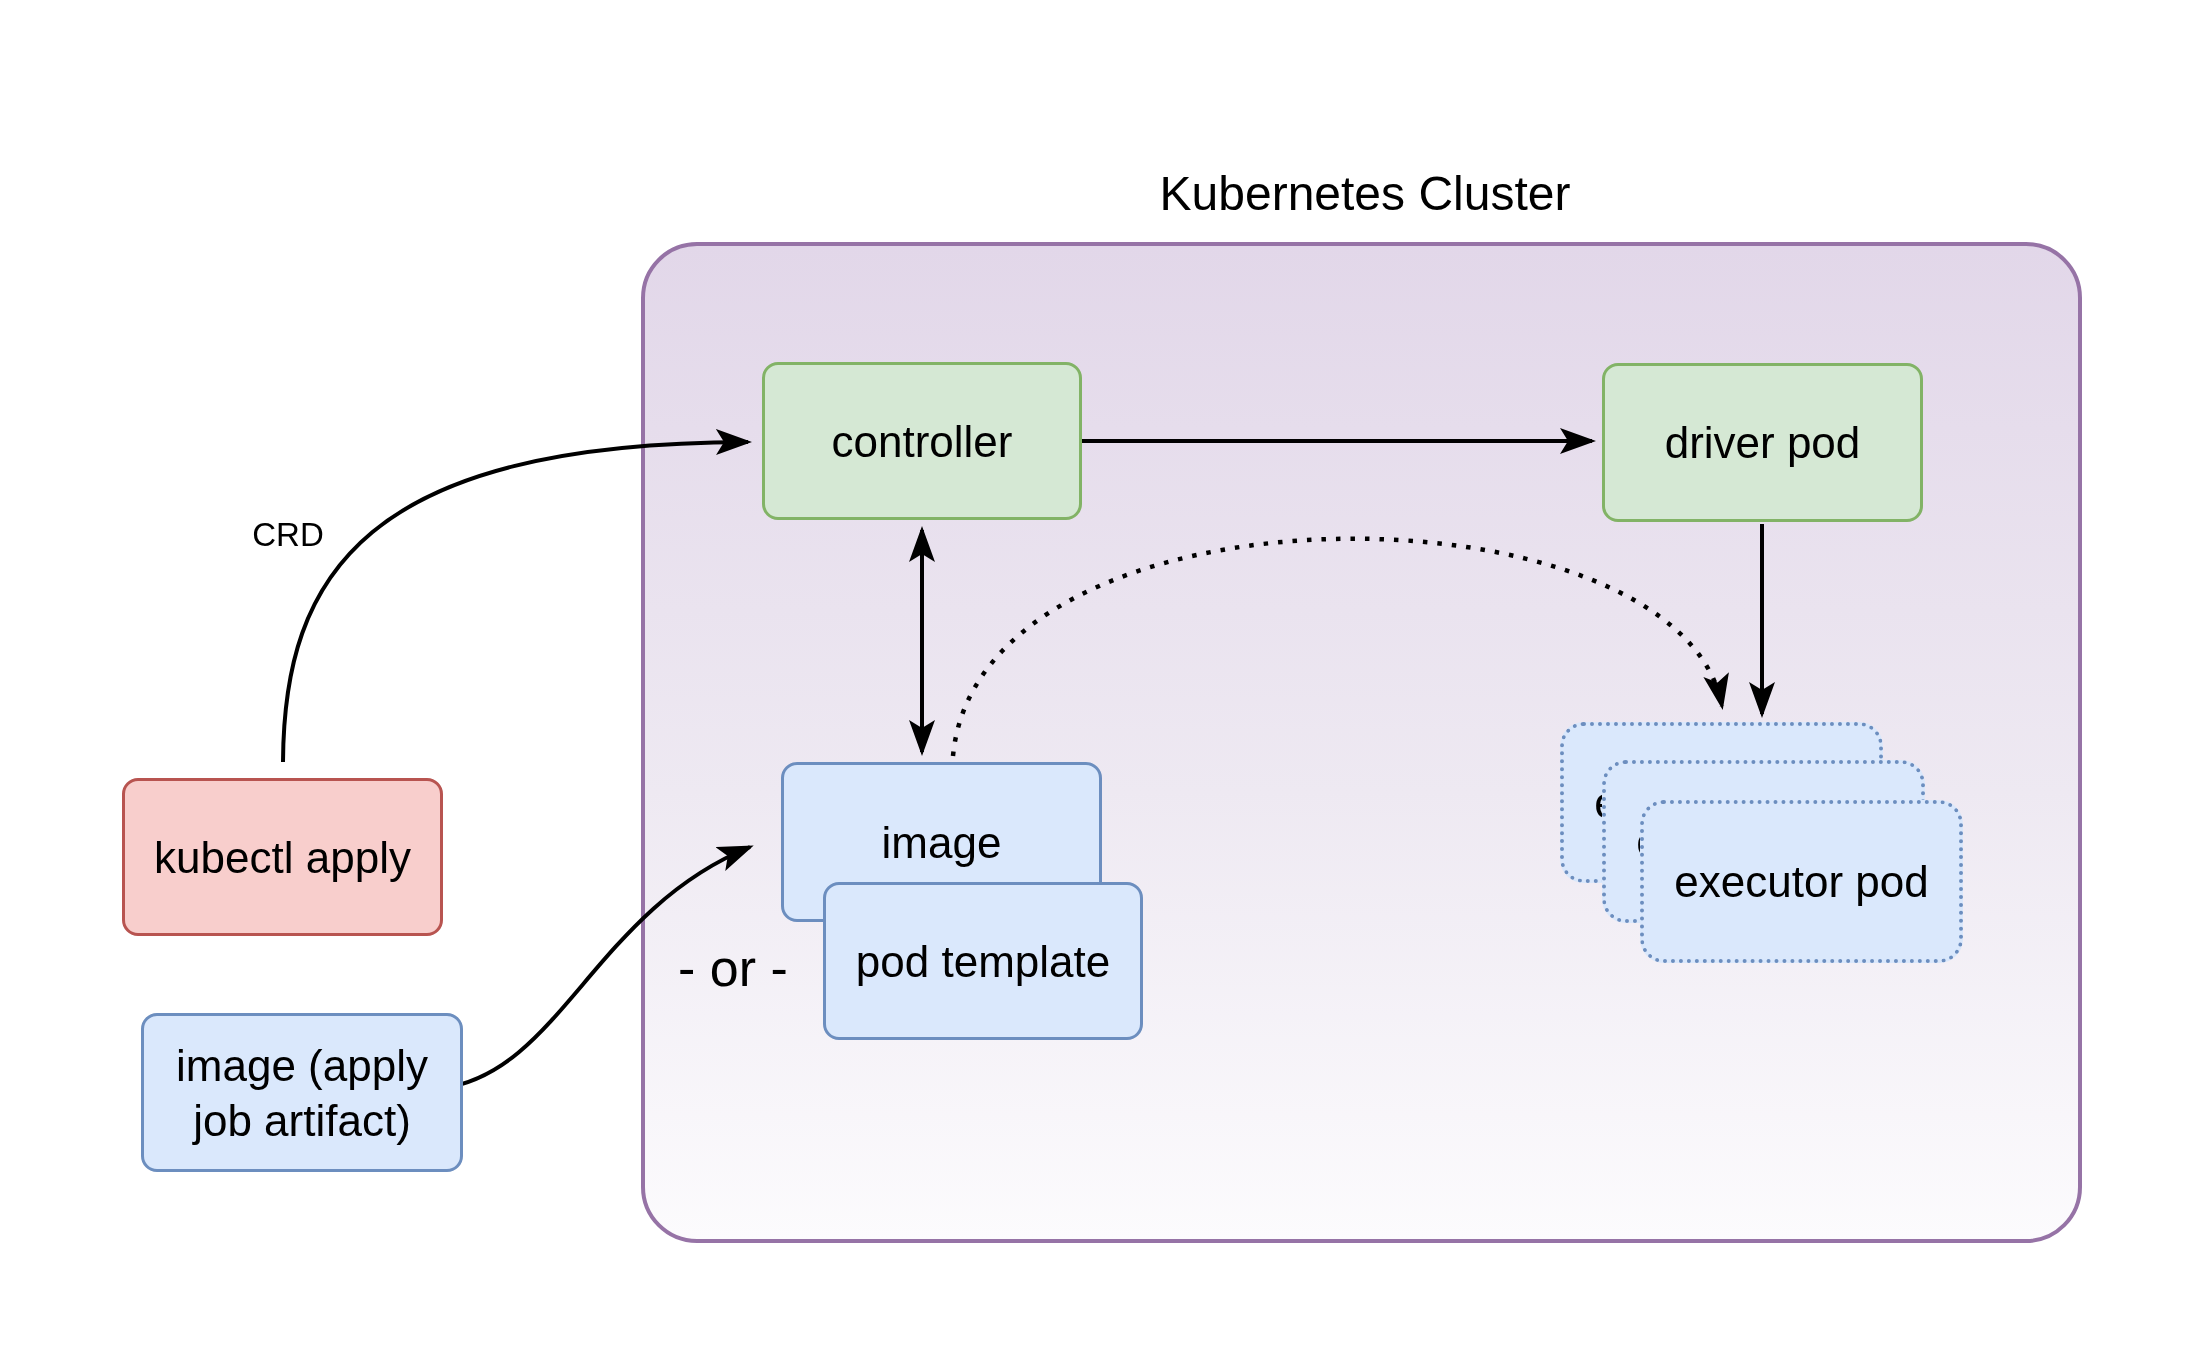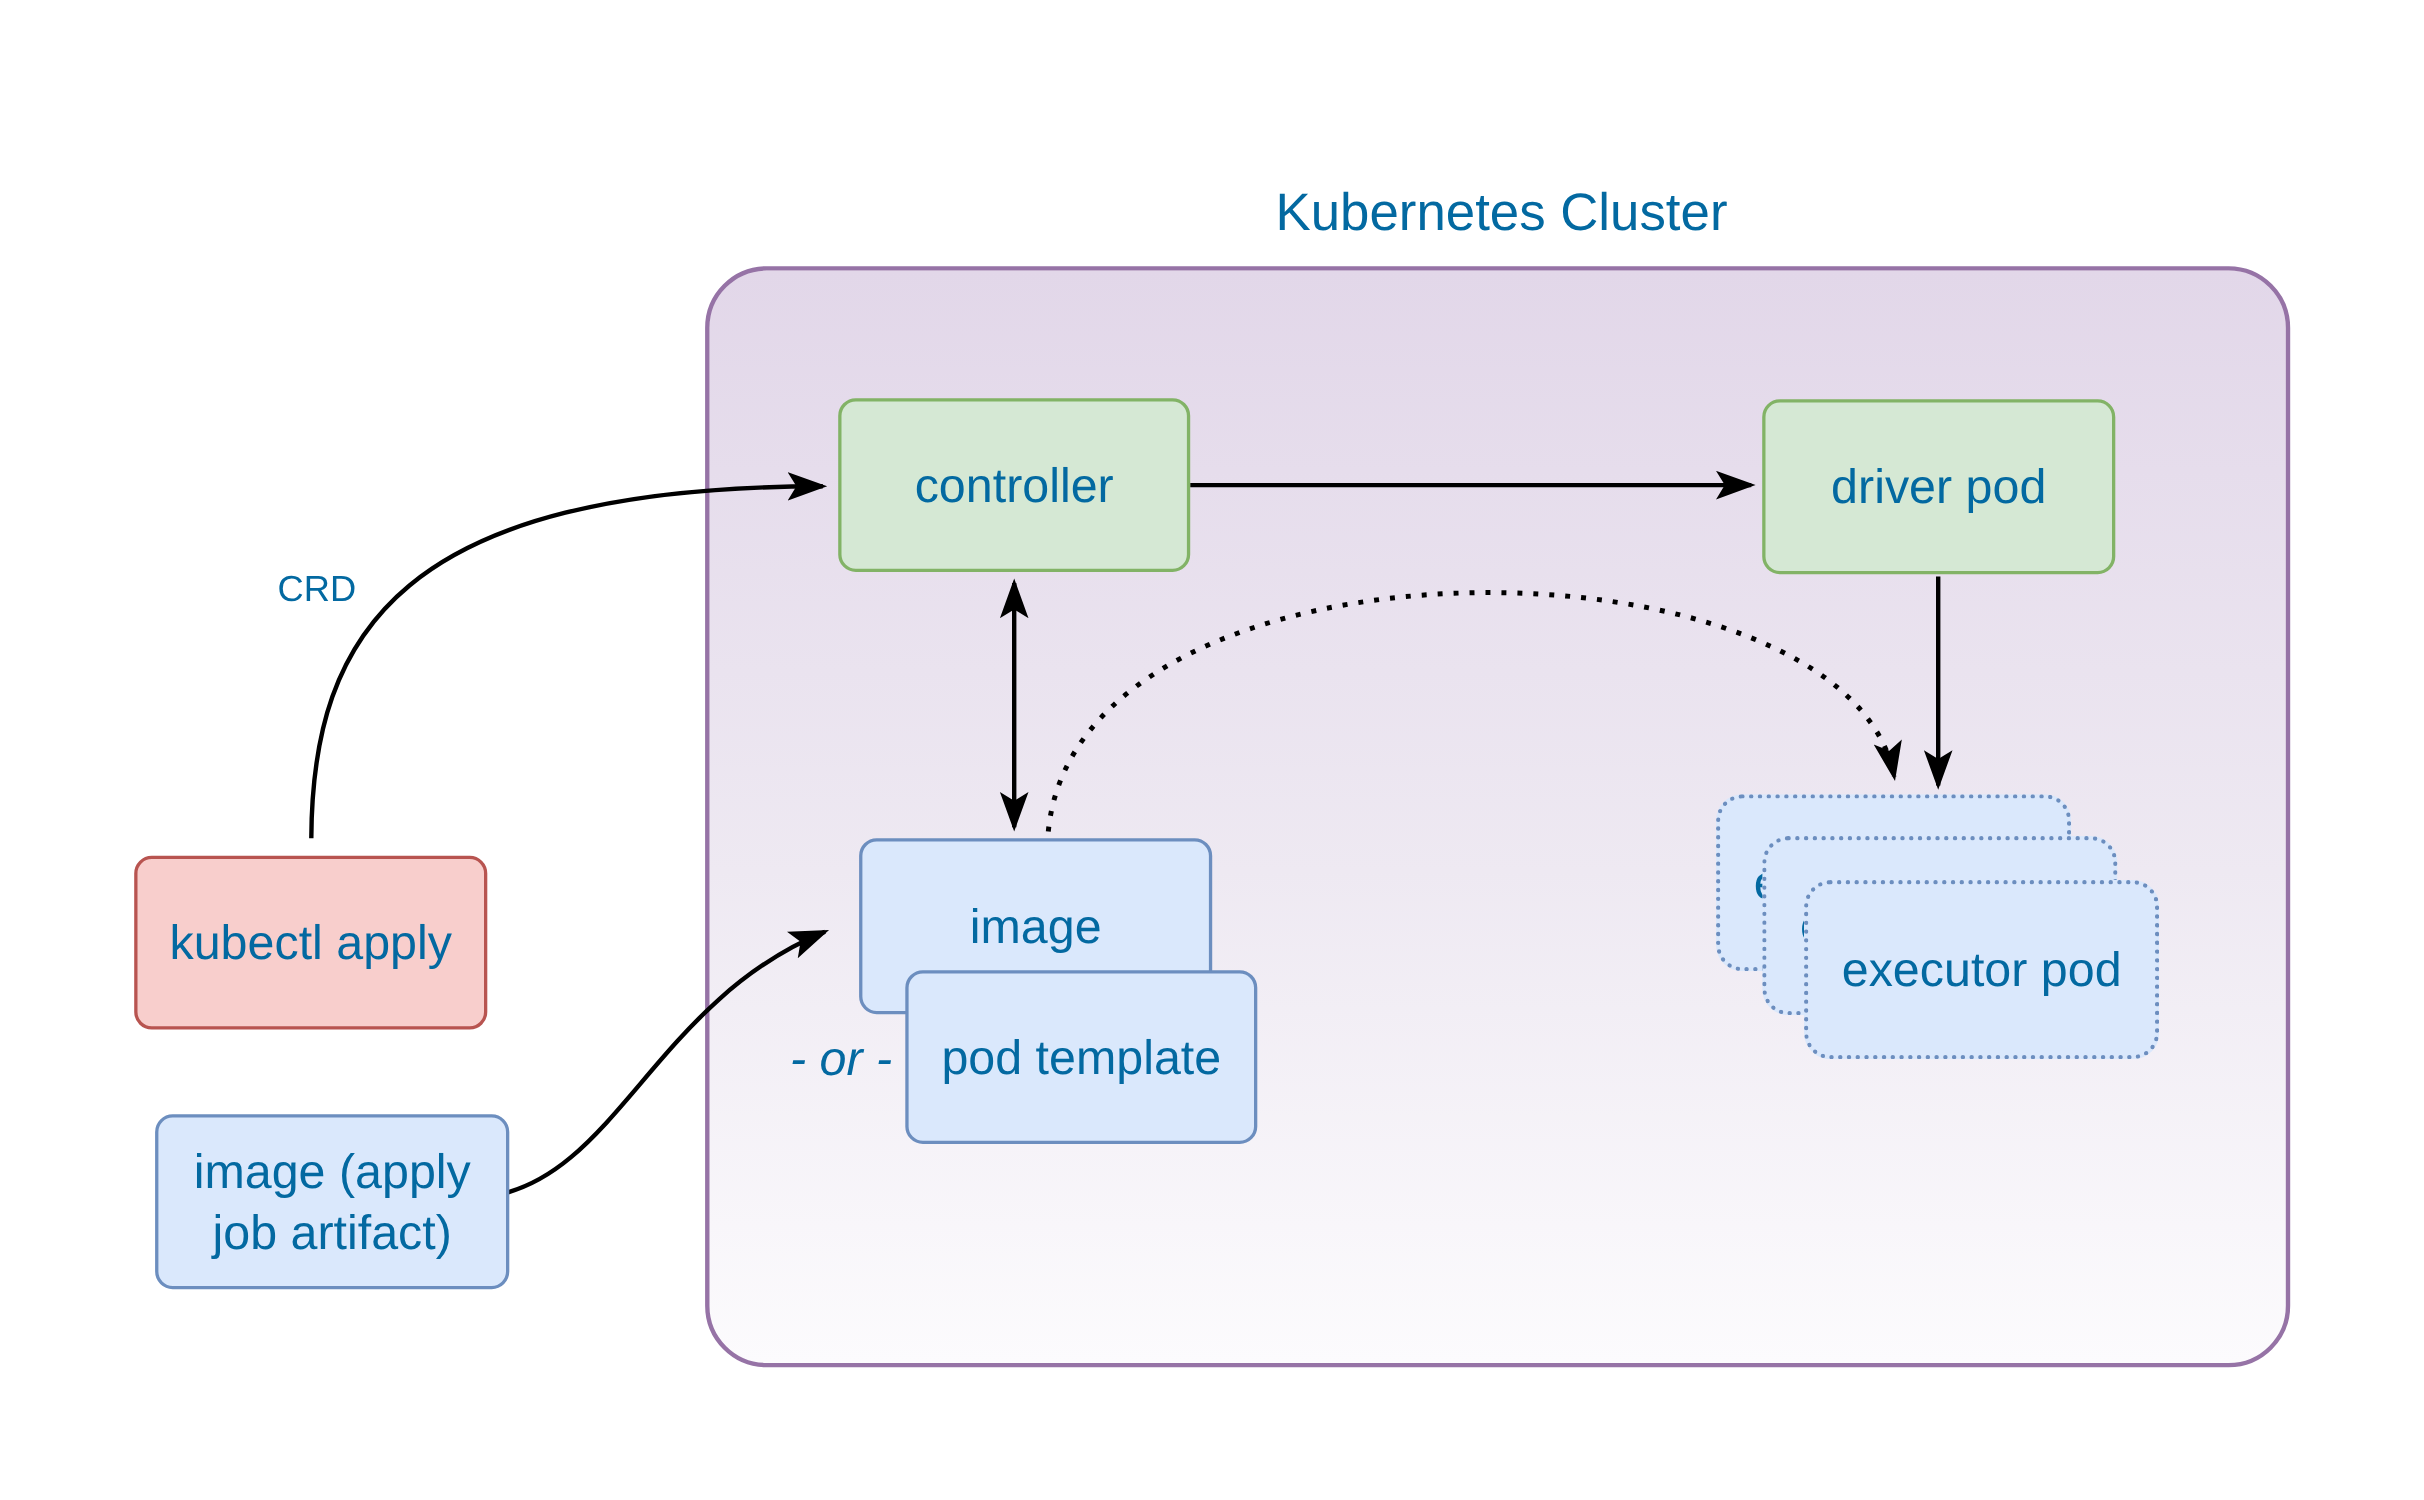--- a/index.html
+++ b/index.html
@@ -3,21 +3,21 @@
 <meta charset="utf-8">
 <style>
   html, body { margin: 0; padding: 0; background: #ffffff; }
   #canvas {
     position: relative;
     width: 2204px;
     height: 1364px;
     background: #ffffff;
     overflow: hidden;
     font-family: "Liberation Sans", sans-serif;
-    color: #0369a1;
+    color: #000000;
   }
   .cluster {
     position: absolute;
     left: 641px; top: 242px;
     width: 1441px; height: 1001px;
     box-sizing: border-box;
     border: 4px solid #9673a6;
     border-radius: 56px;
     background: linear-gradient(180deg, #e2d7e9 0%, #eee9f2 55%, #fcfbfd 100%);
     z-index: 1;
@@ -56,21 +56,21 @@
     text-align: center;
     font-size: 48px;
     z-index: 2;
   }
   .edge-label {
     position: absolute;
     font-size: 33px;
     z-index: 2;
   }
   #crd-label { left: 233px; top: 516px; width: 110px; text-align: center; }
-  #or-label  { left: 655px; top: 938px; width: 156px; text-align: right; font-size: 44px; z-index: 5; font-style: italic; }
+  #or-label  { left: 655px; top: 938px; width: 156px; text-align: center; font-size: 52px; z-index: 5; }
   #node-controller { left: 762px;  top: 362px;  width: 320px; height: 158px; }
   #node-driver     { left: 1602px; top: 363px;  width: 321px; height: 159px; }
   #node-kubectl    { left: 122px;  top: 762px;  width: 321px; height: 158px; }
   #node-artifact   { left: 121px;  top: 1013px; width: 322px; height: 159px; }
   #node-image      { left: 761px;  top: 762px;  width: 321px; height: 160px; z-index: 3; }
   #node-podtpl     { left: 803px;  top: 882px;  width: 320px; height: 158px; z-index: 4; }
   #node-exec-back   { left: 1560px; top: 722px; width: 323px; height: 161px; z-index: 3; }
   #node-exec-middle { left: 1602px; top: 760px; width: 323px; height: 163px; z-index: 4; }
   #node-exec-front  { left: 1640px; top: 800px; width: 323px; height: 163px; z-index: 5; }
 </style>

